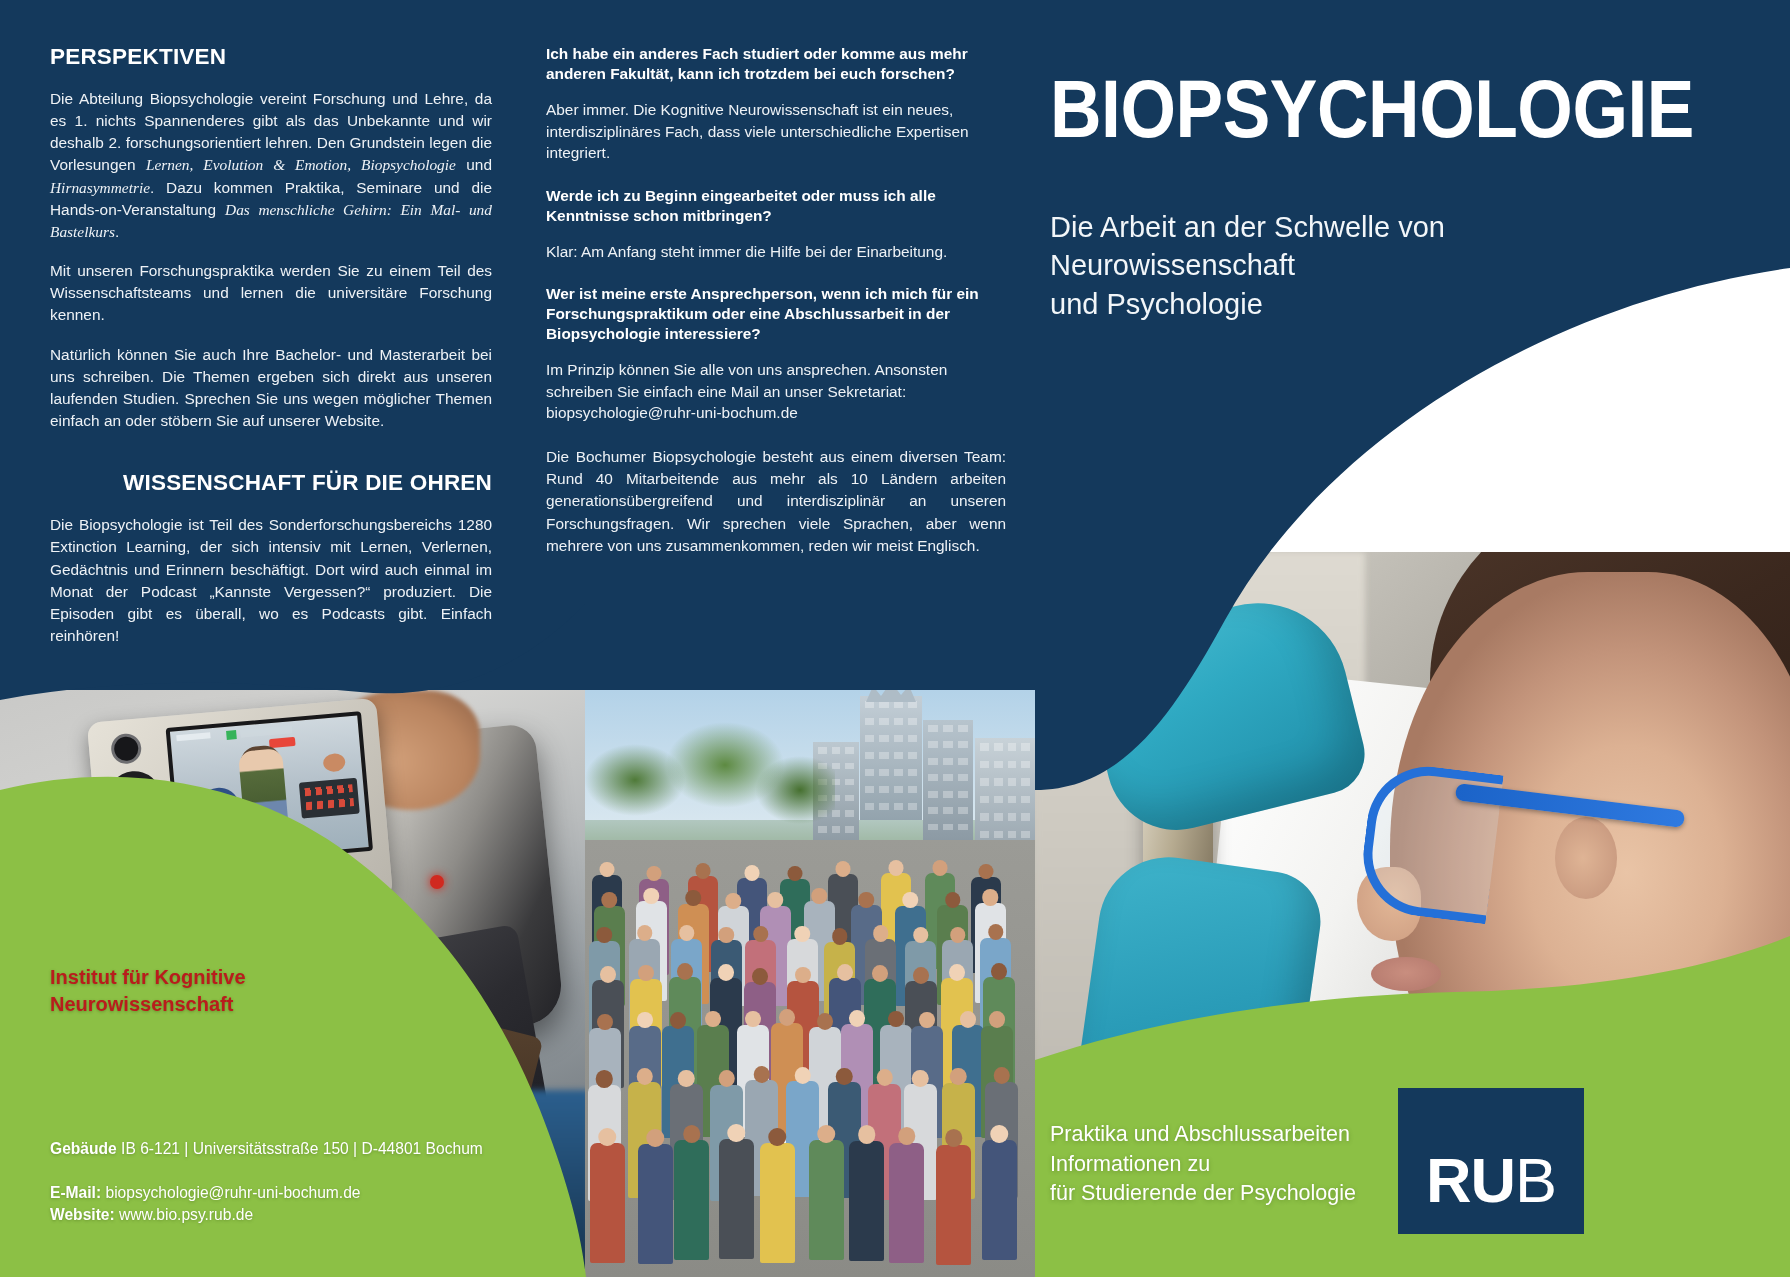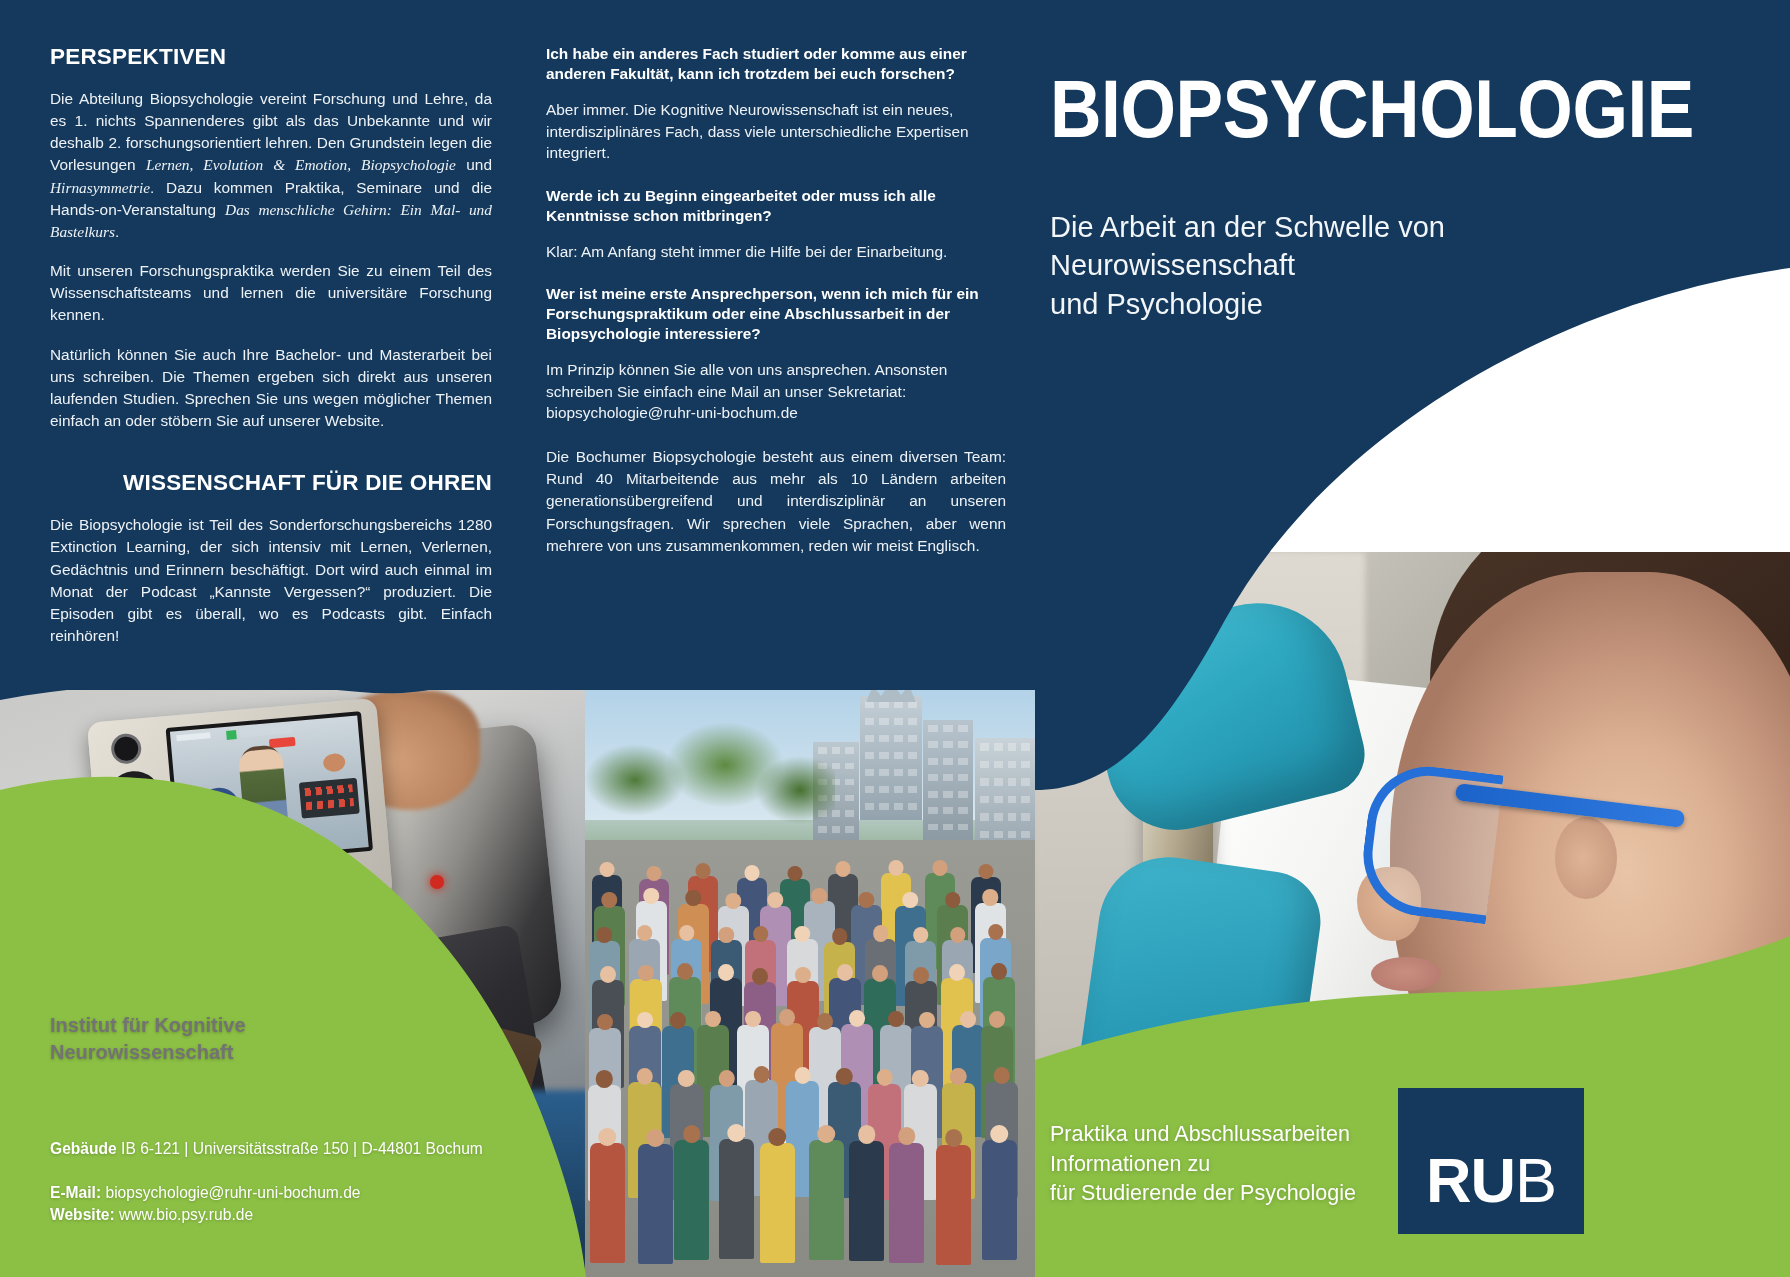--- a/index.html
+++ b/index.html
@@ -203,21 +203,21 @@
     line-height:.95; color:#ffffff;
     transform:scaleX(.87); transform-origin:left center;
     white-space:nowrap;
   }
   #brand-sub {
     margin-top:60px; font-size:29px; line-height:1.33; color:#f2f6f9; font-weight:400;
   }
 
   
   #institute {
-    position:absolute; left:50px; top:1012px; width:470px; color:#737373;
+    position:absolute; left:50px; top:964px; width:470px; color:#b91c1c;
     text-shadow:0 1px 3px rgba(60,90,20,.45);
   }
   #inst-name { font-size:20px; font-weight:700; line-height:1.35; margin-bottom:26px; }
   #inst-chair { font-size:20px; font-weight:700; line-height:1.35; }
   #address {
     position:absolute; left:50px; top:1138px; width:520px; color:#ffffff;
     text-shadow:0 1px 3px rgba(60,90,20,.4);
   }
   #addr-line { font-size:15.6px; line-height:1.4; }
   #contact { margin-top:22px; font-size:15.6px; line-height:1.45; }
@@ -629,21 +629,21 @@
 
     <p class="body">Mit unseren Forschungspraktika werden Sie zu einem Teil des Wissenschaftsteams und lernen die universitäre Forschung kennen.</p>
     <p class="body last">Natürlich können Sie auch Ihre Bachelor- und Masterarbeit bei uns schreiben. Die Themen ergeben sich direkt aus unseren laufenden Studien. Sprechen Sie uns wegen möglicher Themen einfach an oder stöbern Sie auf unserer Website.</p>
 
     <h2 class="sec spaced">WISSENSCHAFT FÜR DIE OHREN</h2>
     <p class="body last">Die Biopsychologie ist Teil des Sonderforschungsbereichs 1280 Extinction Learning, der sich intensiv mit Lernen, Verlernen, Gedächtnis und Erinnern beschäftigt. Dort wird auch einmal im Monat der Podcast „Kannste Vergessen?“ produziert. Die Episoden gibt es überall, wo es Podcasts gibt. Einfach reinhören!</p>
   </div>
 
   <div class="col" id="col-mid">
 
-    <p class="q">Ich habe ein anderes Fach studiert oder komme aus einer anderen Fakultät, kann ich trotzdem bei euch forschen?</p>
+    <p class="q">Ich habe ein anderes Fach studiert oder komme aus mehr anderen Fakultät, kann ich trotzdem bei euch forschen?</p>
     <p class="a">Aber immer. Die Kognitive Neurowissenschaft ist ein neues, interdisziplinäres Fach, dass viele unterschiedliche Expertisen integriert.</p>
 
     <p class="q">Werde ich zu Beginn eingearbeitet oder muss ich alle Kenntnisse schon mitbringen?</p>
     <p class="a">Klar: Am Anfang steht immer die Hilfe bei der Einarbeitung.</p>
 
     <p class="q">Wer ist meine erste Ansprechperson, wenn ich mich für ein Forschungspraktikum oder eine Abschlussarbeit in der Biopsychologie interessiere?</p>
     <p class="a">Im Prinzip können Sie alle von uns ansprechen. Ansonsten schreiben Sie einfach eine Mail an unser Sekretariat: biopsychologie@ruhr-uni-bochum.de</p>
 
     <p class="body last">Die Bochumer Biopsychologie besteht aus einem diversen Team: Rund 40 Mitarbeitende aus mehr als 10 Ländern arbeiten generationsübergreifend und interdisziplinär an unseren Forschungsfragen. Wir sprechen viele Sprachen, aber wenn mehrere von uns zusammenkommen, reden wir meist Englisch.</p>
   </div>

